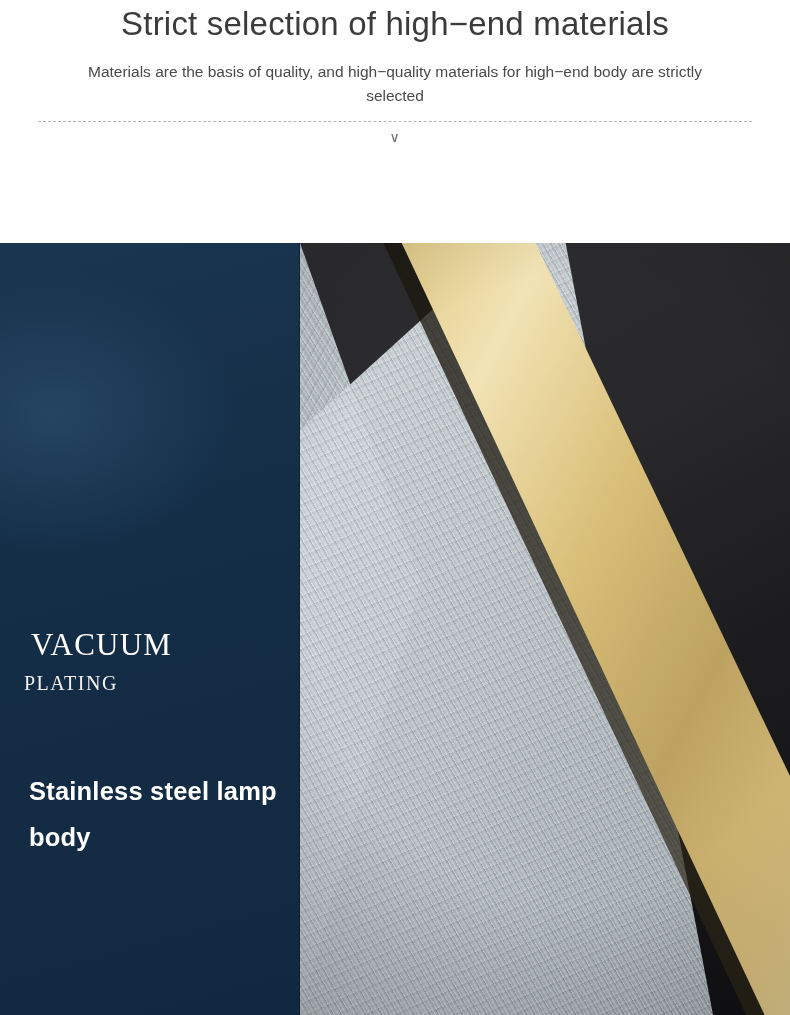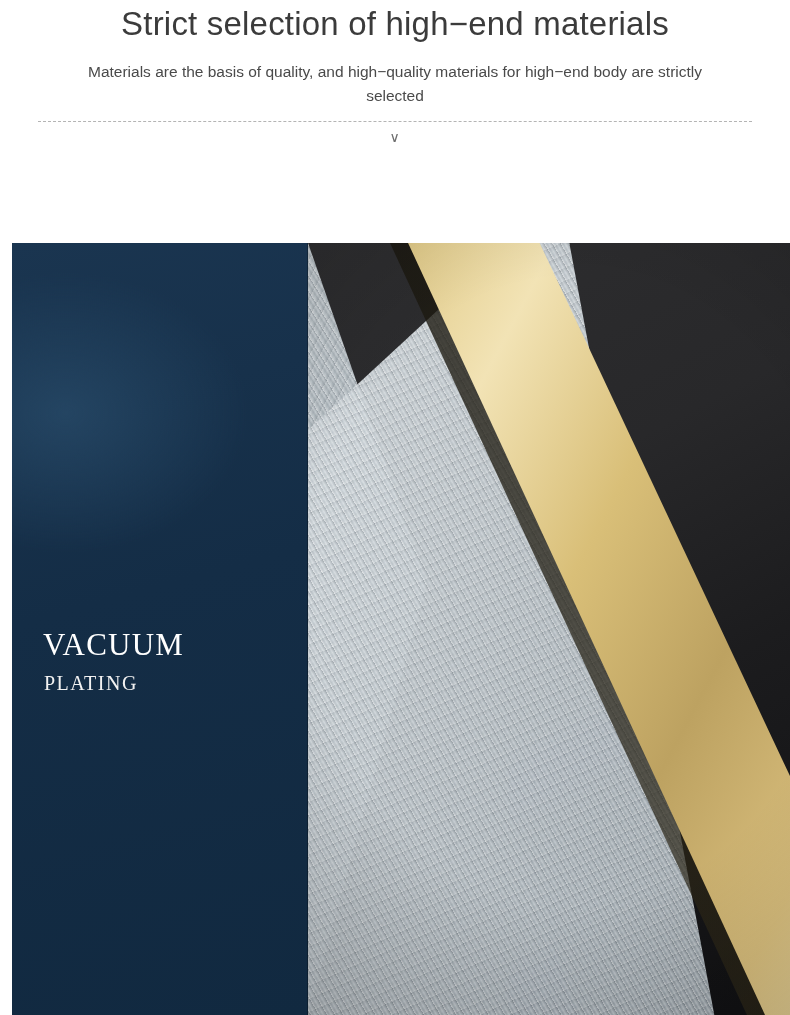--- a/index.html
+++ b/index.html
@@ -58,21 +58,20 @@
     letter-spacing: 1px;
   }
 
   
   .panel {
     position: relative;
     width: 790px;
     height: 772px;
     display: flex;
     overflow: hidden;
-    padding-left: 12px;
   }
   .panel-left {
     width: 300px;
     height: 772px;
     background: #16304a;
     background-image:
       radial-gradient(ellipse 260px 200px at 18% 22%, rgba(38,72,102,0.85) 0%, rgba(22,48,74,0) 70%),
       linear-gradient(165deg, #1a3550 0%, #142d46 45%, #112940 100%);
     position: relative;
     color: #ffffff;
@@ -84,21 +83,21 @@
     top: 385px;
     font-family: "Liberation Serif", serif;
     font-size: 31px;
     line-height: 34px;
     letter-spacing: 1.2px;
     color: #ffffff;
     font-weight: 400;
   }
   .plating {
     position: absolute;
-    left: 32px;
+    left: 24px;
     top: 428px;
     font-family: "Liberation Serif", serif;
     font-size: 20px;
     line-height: 24px;
     letter-spacing: 1.5px;
     color: #f2f2f2;
     font-weight: 400;
   }
   .headline {
     position: absolute;
@@ -246,20 +245,21 @@
       <div class="divider"></div>
     </div>
     <div class="chevron">∨</div>
   </div>
 
   <div class="panel">
 
     <div class="panel-left">
       <div class="vacuum">VACUUM</div>
       <div class="plating">PLATING</div>
+      <div class="headline">Stainless steel lamp body</div>
 
     </div>
 
     <div class="panel-right">
       <div class="photo">
         <div class="glass"></div>
         <div class="photo-dark"></div>
         <div class="glass-band"></div>
         <div class="gold-edge-dark"></div>
         <div class="gold-band"></div>

